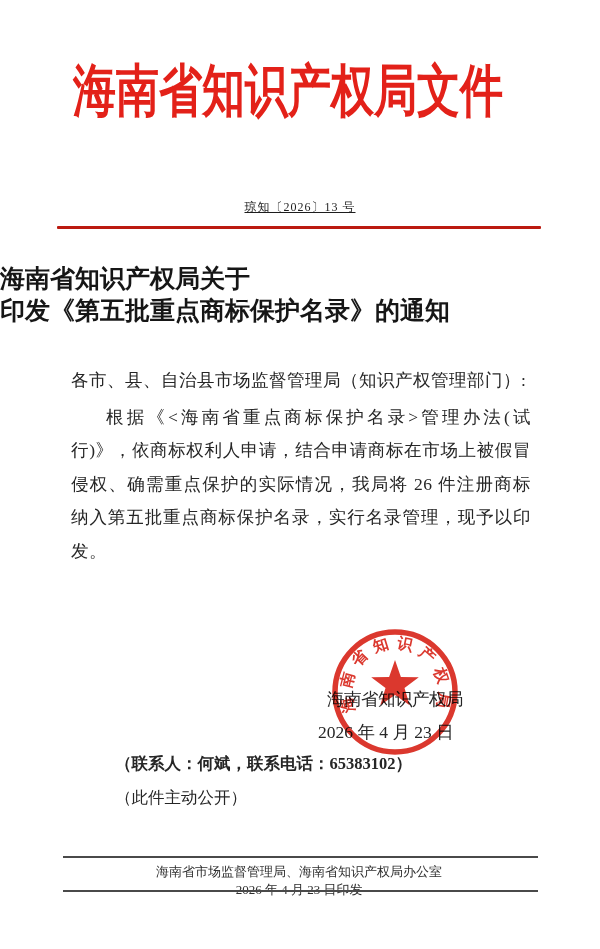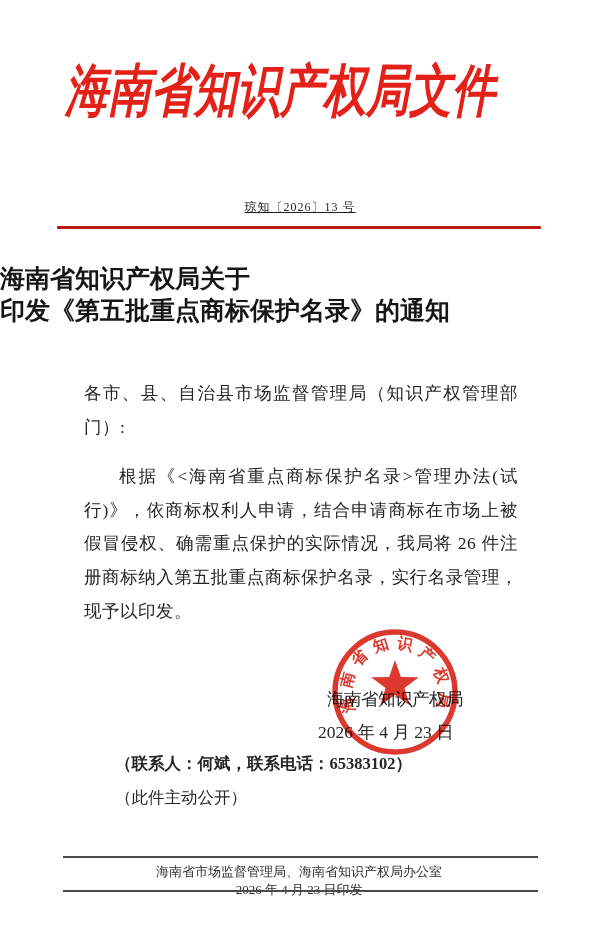--- a/index.html
+++ b/index.html
@@ -9,25 +9,24 @@
     height: 949px;
     margin: 0 auto;
     background: #ffffff;
     overflow: hidden;
     font-family: "Liberation Serif", "DejaVu Serif", serif;
     color: #262626;
   }
   
   .header {
     position: absolute;
-    top: 50px; left: 8px; width: 544px; height: 84px;
+    top: 50px; left: 16px; width: 544px; height: 84px;
     text-align: center;
     line-height: 84px;
     white-space: nowrap;
-    font-style: italic;
   }
   .header-inner {
     display: inline-block;
     font-size: 43px;
     font-weight: 700;
     color: #e32119;
     letter-spacing: 0px;
     transform: scaleY(1.32);
     transform-origin: center center;
   }
@@ -61,21 +60,21 @@
   
   .body-text {
     position: absolute;
     top: 361px; left: 68px; width: 466px;
     font-size: 17.5px;
     line-height: 33.6px;
     text-align: justify;
     color: #262626;
     letter-spacing: 0.5px;
   }
-  .body-text p { margin: 16px; }
+  .body-text p { margin: 3px; }
   .body-text p.para { text-indent: 2em; }
   
   .sig-agency {
     position: absolute;
     top: 687px; left: 327px;
     font-size: 17.5px; color: #262626;
     letter-spacing: -0.5px;
     white-space: nowrap;
   }
   .sig-date {

